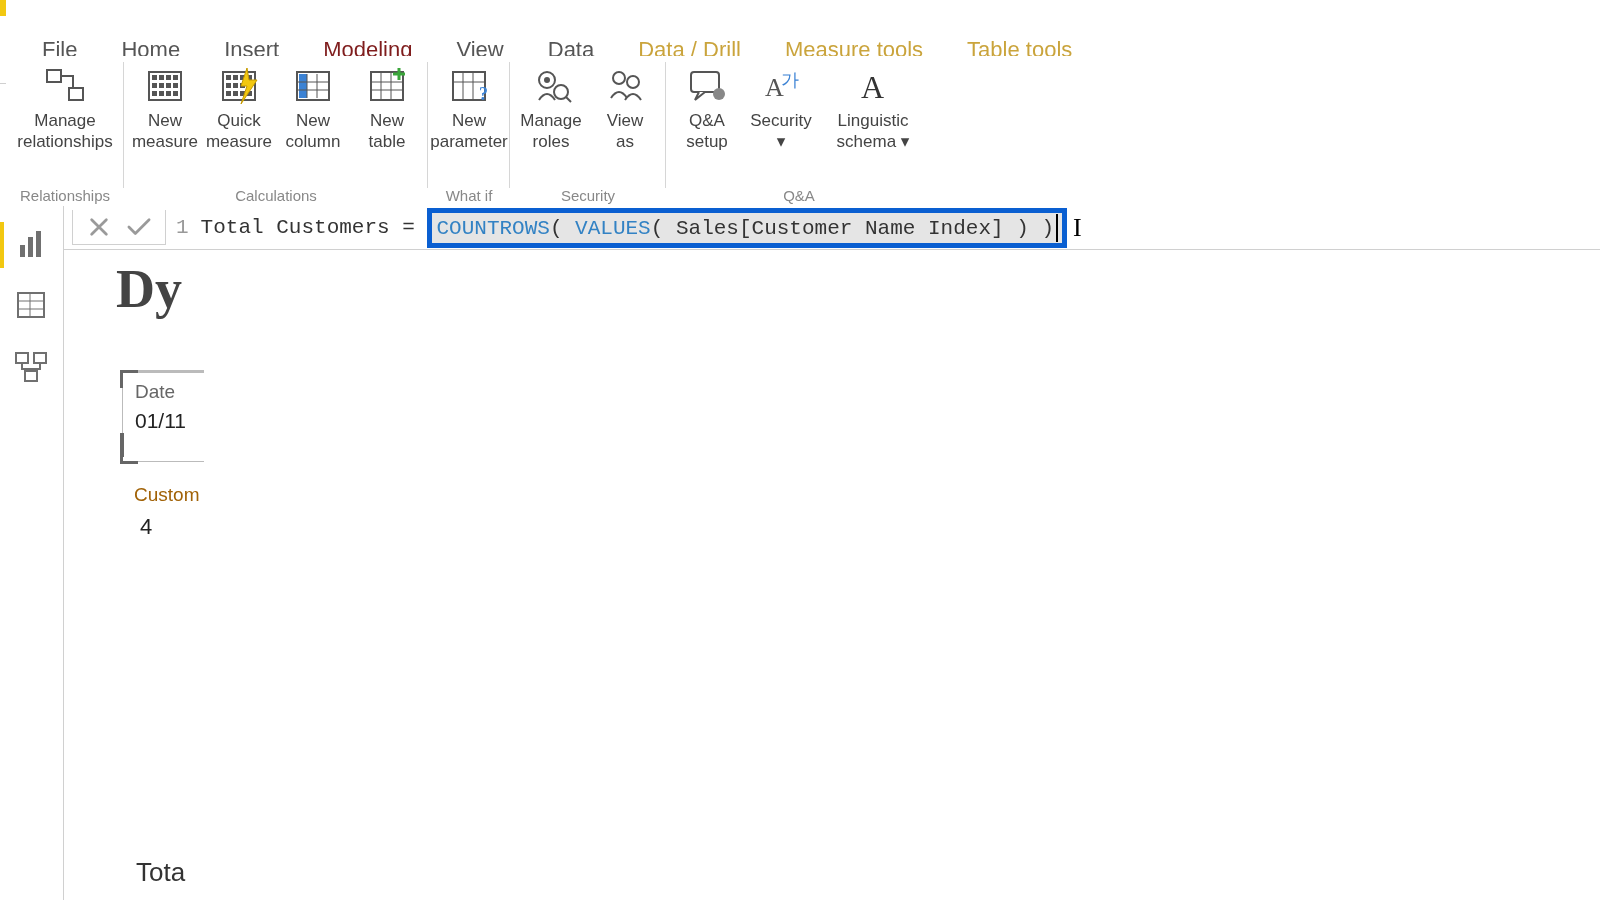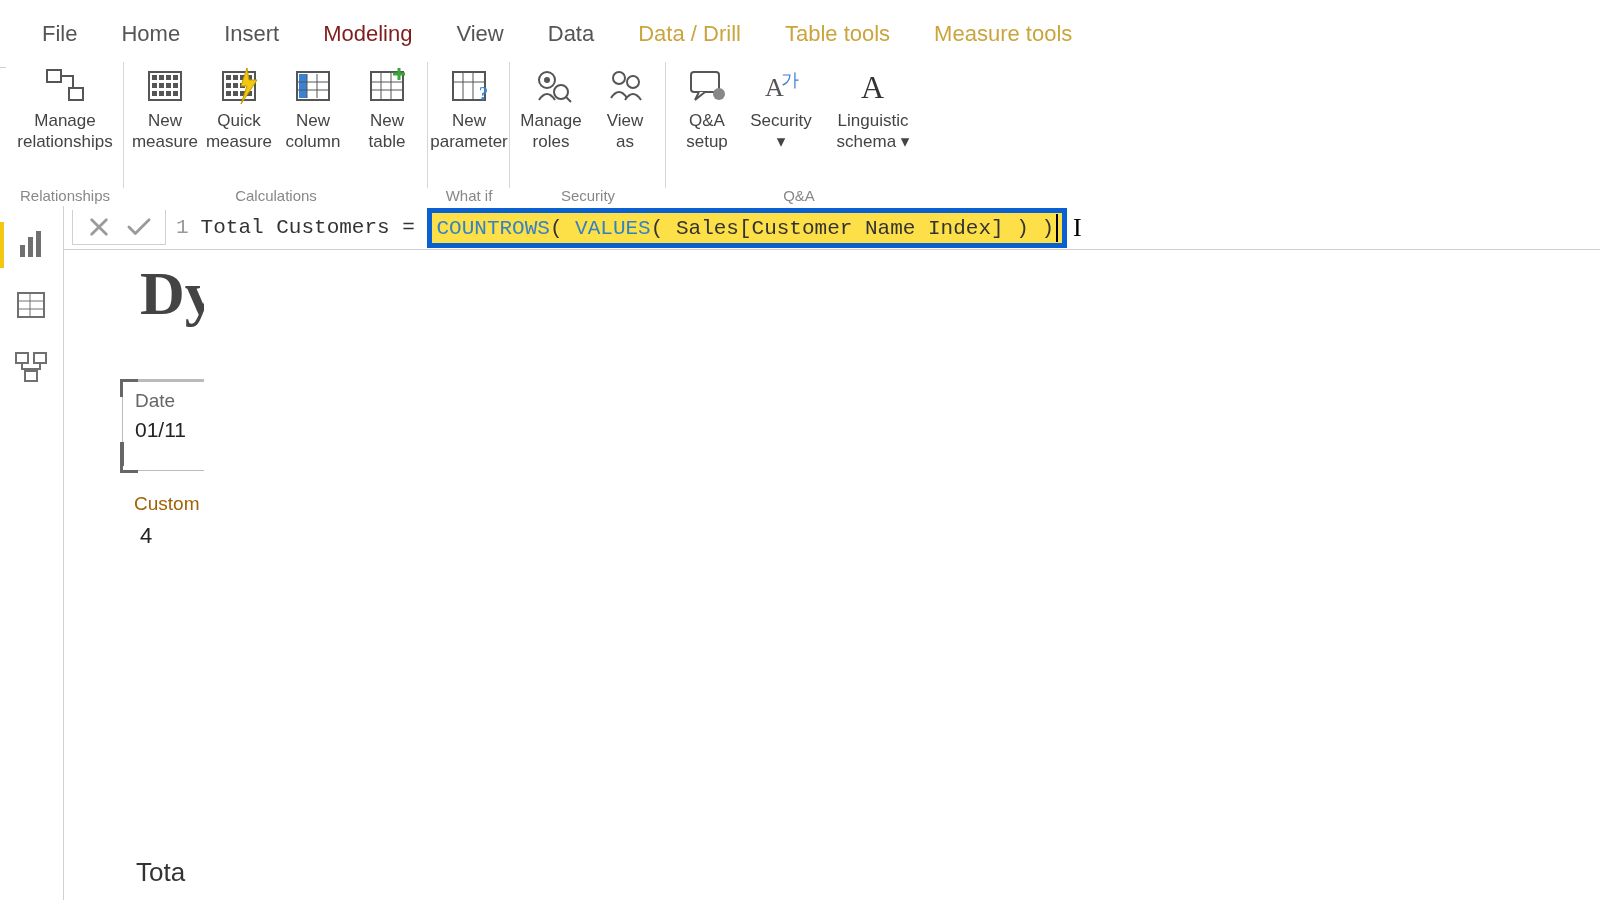--- a/index.html
+++ b/index.html
@@ -13,21 +13,21 @@
   }
   
   .accent-bar {
     position: absolute;
     left: 0; top: 0; width: 6px; height: 56px;
     background: #f2c811;
   }
   
   .menu {
     position: absolute;
-    left: 0; right: 0; top: 0; height: 68px;
+    left: 0; right: 0; top: 16px; height: 68px;
     display: flex;
     align-items: stretch;
     padding-left: 20px;
     border-bottom: 1px solid #d0d0d0;
     background: #fff;
   }
   .menu-item {
     padding: 0 22px;
     display: flex;
     align-items: center;
@@ -159,21 +159,21 @@
     color: #333;
     position: relative;
     padding-left: 4px;
   }
   .linenum { color: #999; margin-right: 12px; }
   .dax-func { color: #3282c4; }
   .dax-col  { color: #333; }
   .highlight-box {
     border: 5px solid #0a5fd1;
     padding: 1px 4px;
-    background: #fde047;
+    background: #e5e5e5;
     display: inline-block;
     line-height: 1.2;
   }
   .caret {
     display:inline-block;
     width:2px; height:28px;
     background:#000;
     vertical-align:middle;
     margin-left:2px;
   }
@@ -193,24 +193,24 @@
     border-right: none;
     font-family: "Segoe UI", Arial, sans-serif;
   }
   .canvas-wide-overlay{
     position:absolute;
     left:204px; top:250px; right:0; bottom:0;
     background:#fff;
   }
   .title-frag {
     font-family: Georgia, 'Times New Roman', serif;
-    font-size: 62px;
+    font-size: 54px;
     font-weight: 600;
     color: #444;
-    margin: 8px 0 0 76px;
+    margin: 8px 0 0 52px;
     white-space: nowrap;
   }
   .slicer {
     margin: 50px 0 0 58px;
     border: 1px solid #bbb;
     border-top: 3px solid #bbb;
     width: 210px;
     position: relative;
   }
   .slicer .sel-handle{
@@ -250,22 +250,22 @@
 <div class="accent-bar"></div>
 
 <div class="menu" id="menu">
     <div class="menu-item">File</div>
     <div class="menu-item">Home</div>
     <div class="menu-item">Insert</div>
     <div class="menu-item active">Modeling</div>
     <div class="menu-item">View</div>
     <div class="menu-item">Data</div>
     <div class="menu-item contextual">Data / Drill</div>
+    <div class="menu-item contextual">Measure tools</div>
     <div class="menu-item contextual">Table tools</div>
-    <div class="menu-item contextual">Measure tools</div>
   </div>
 
 <div class="ribbon" id="ribbon">
     <div class="group">
       <div class="group-buttons">
         <div class="ribbon-btn wide">
           <div class="icon-slot">
             <svg width="44" height="40" viewBox="0 0 44 40">
               <rect x="4" y="4" width="14" height="12" fill="#fff" stroke="#555" stroke-width="2"></rect>
               <rect x="26" y="22" width="14" height="12" fill="#fff" stroke="#555" stroke-width="2"></rect>

